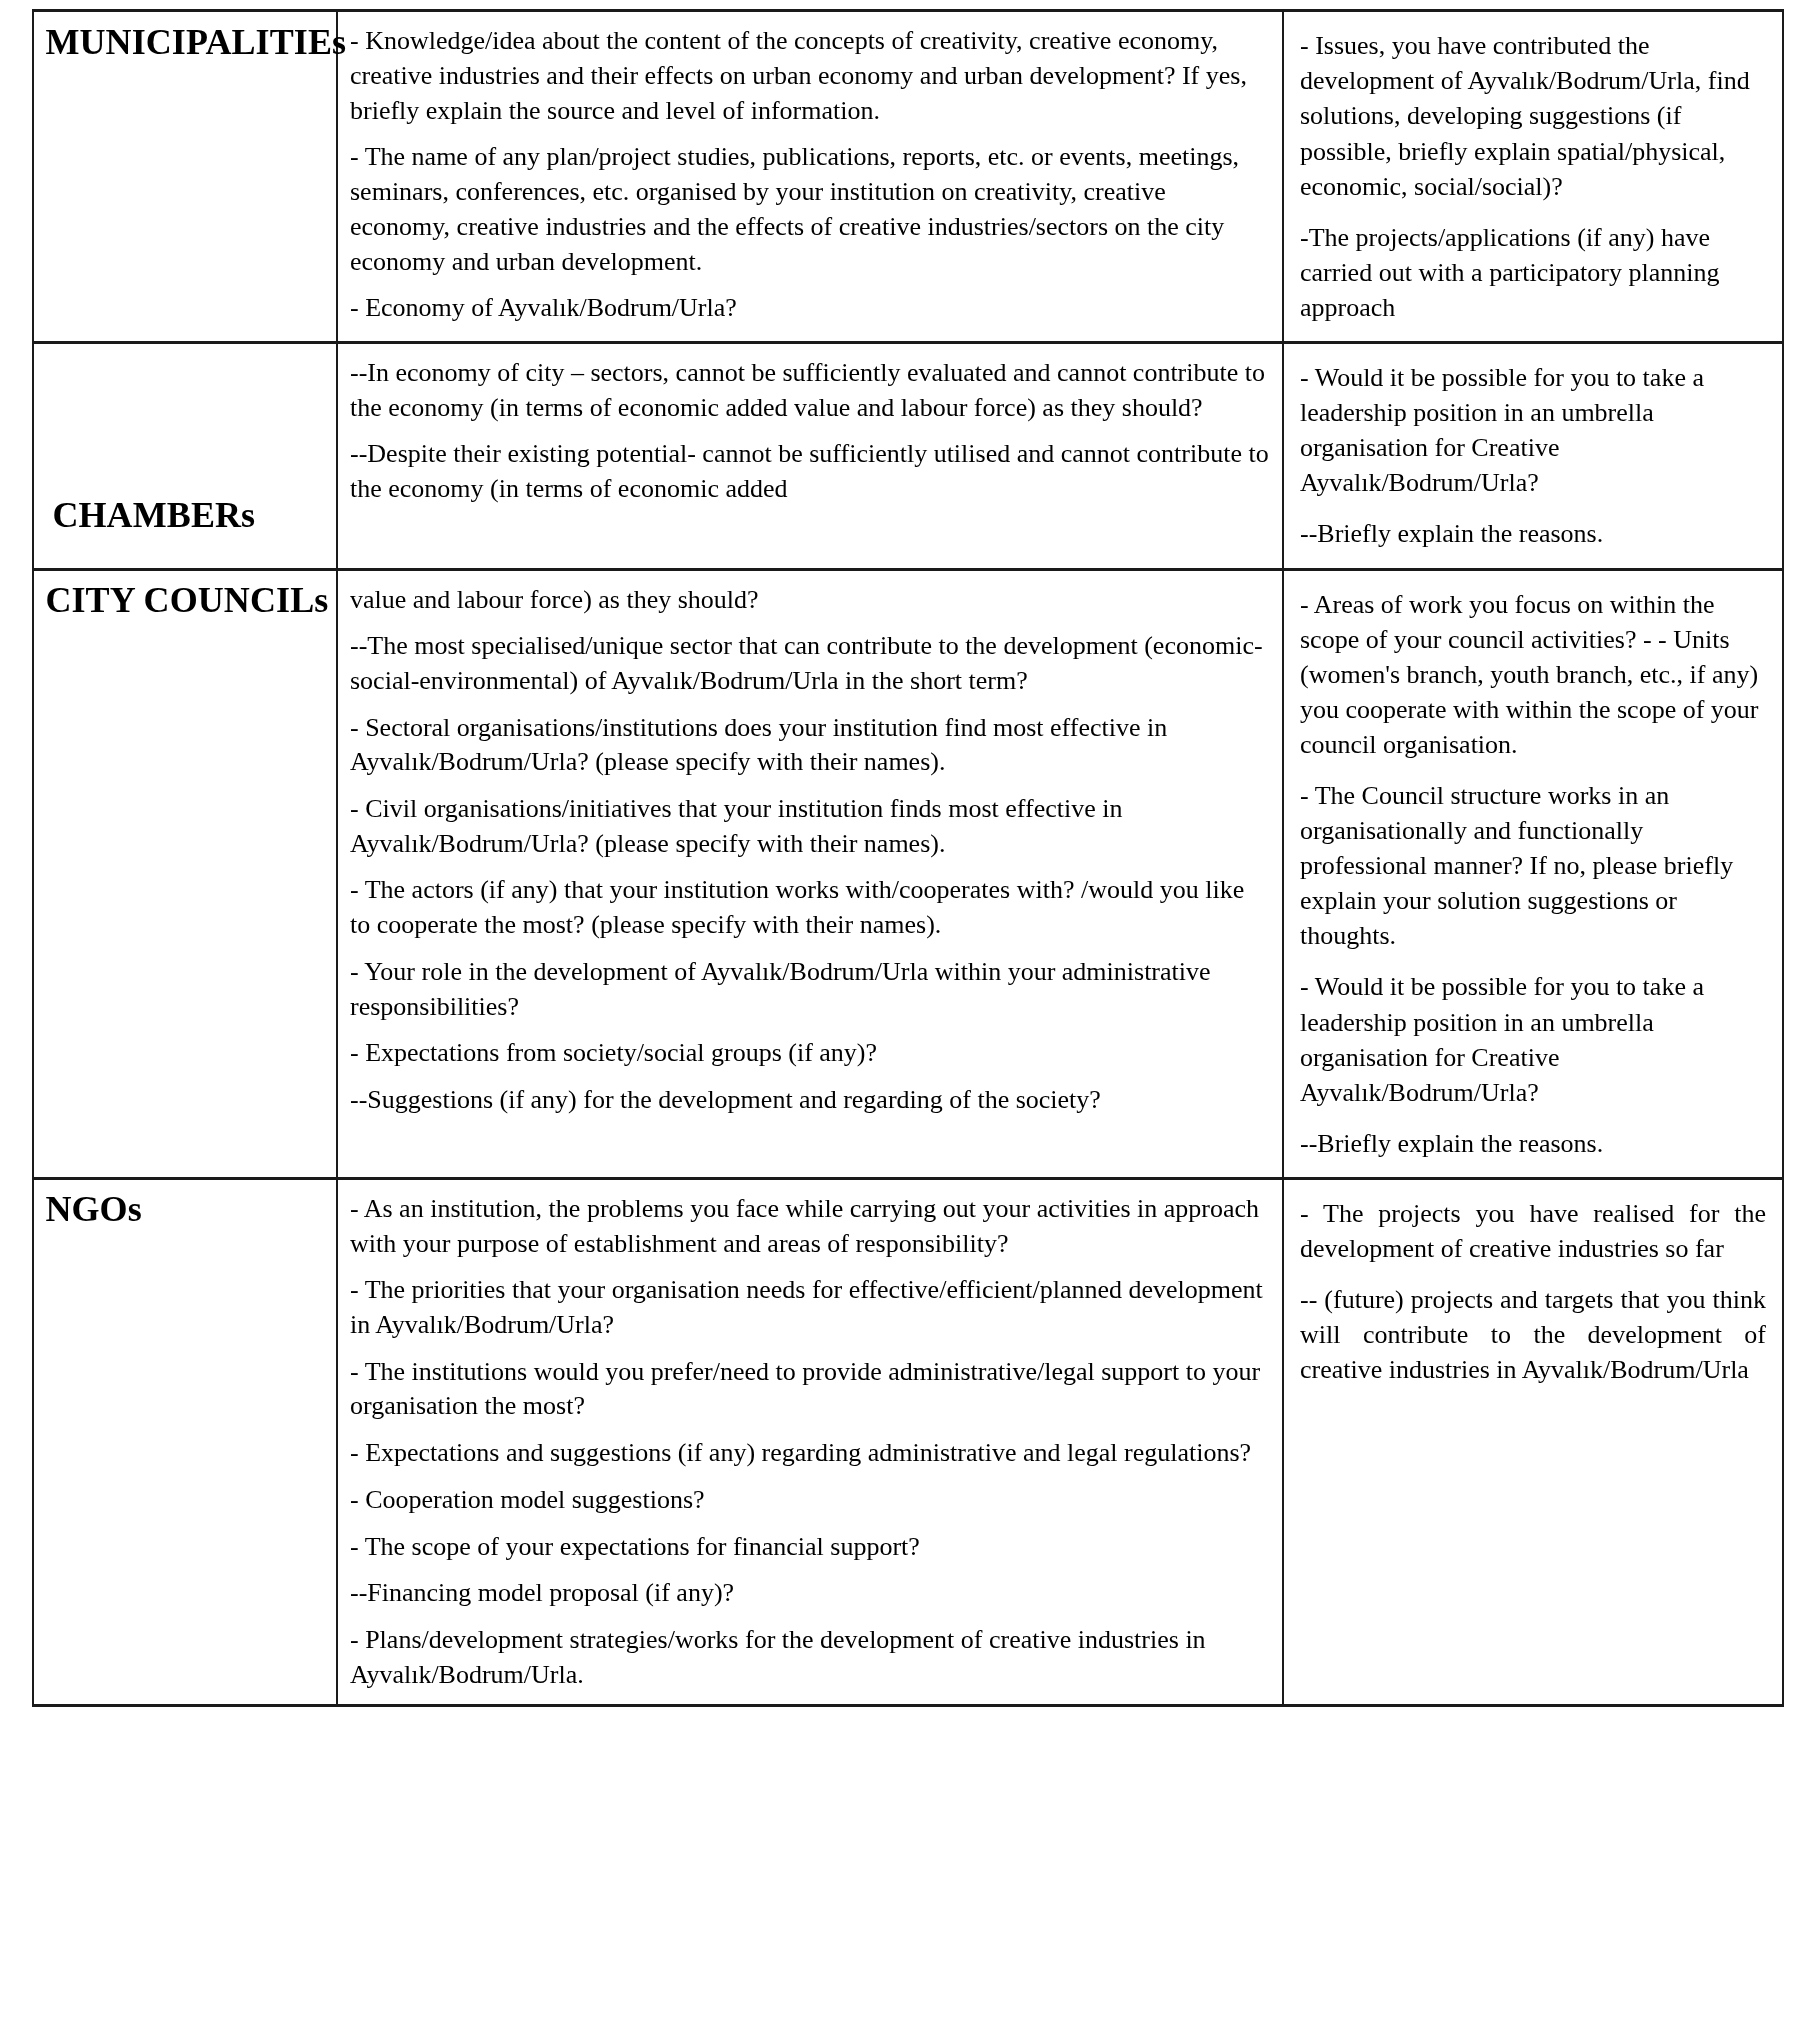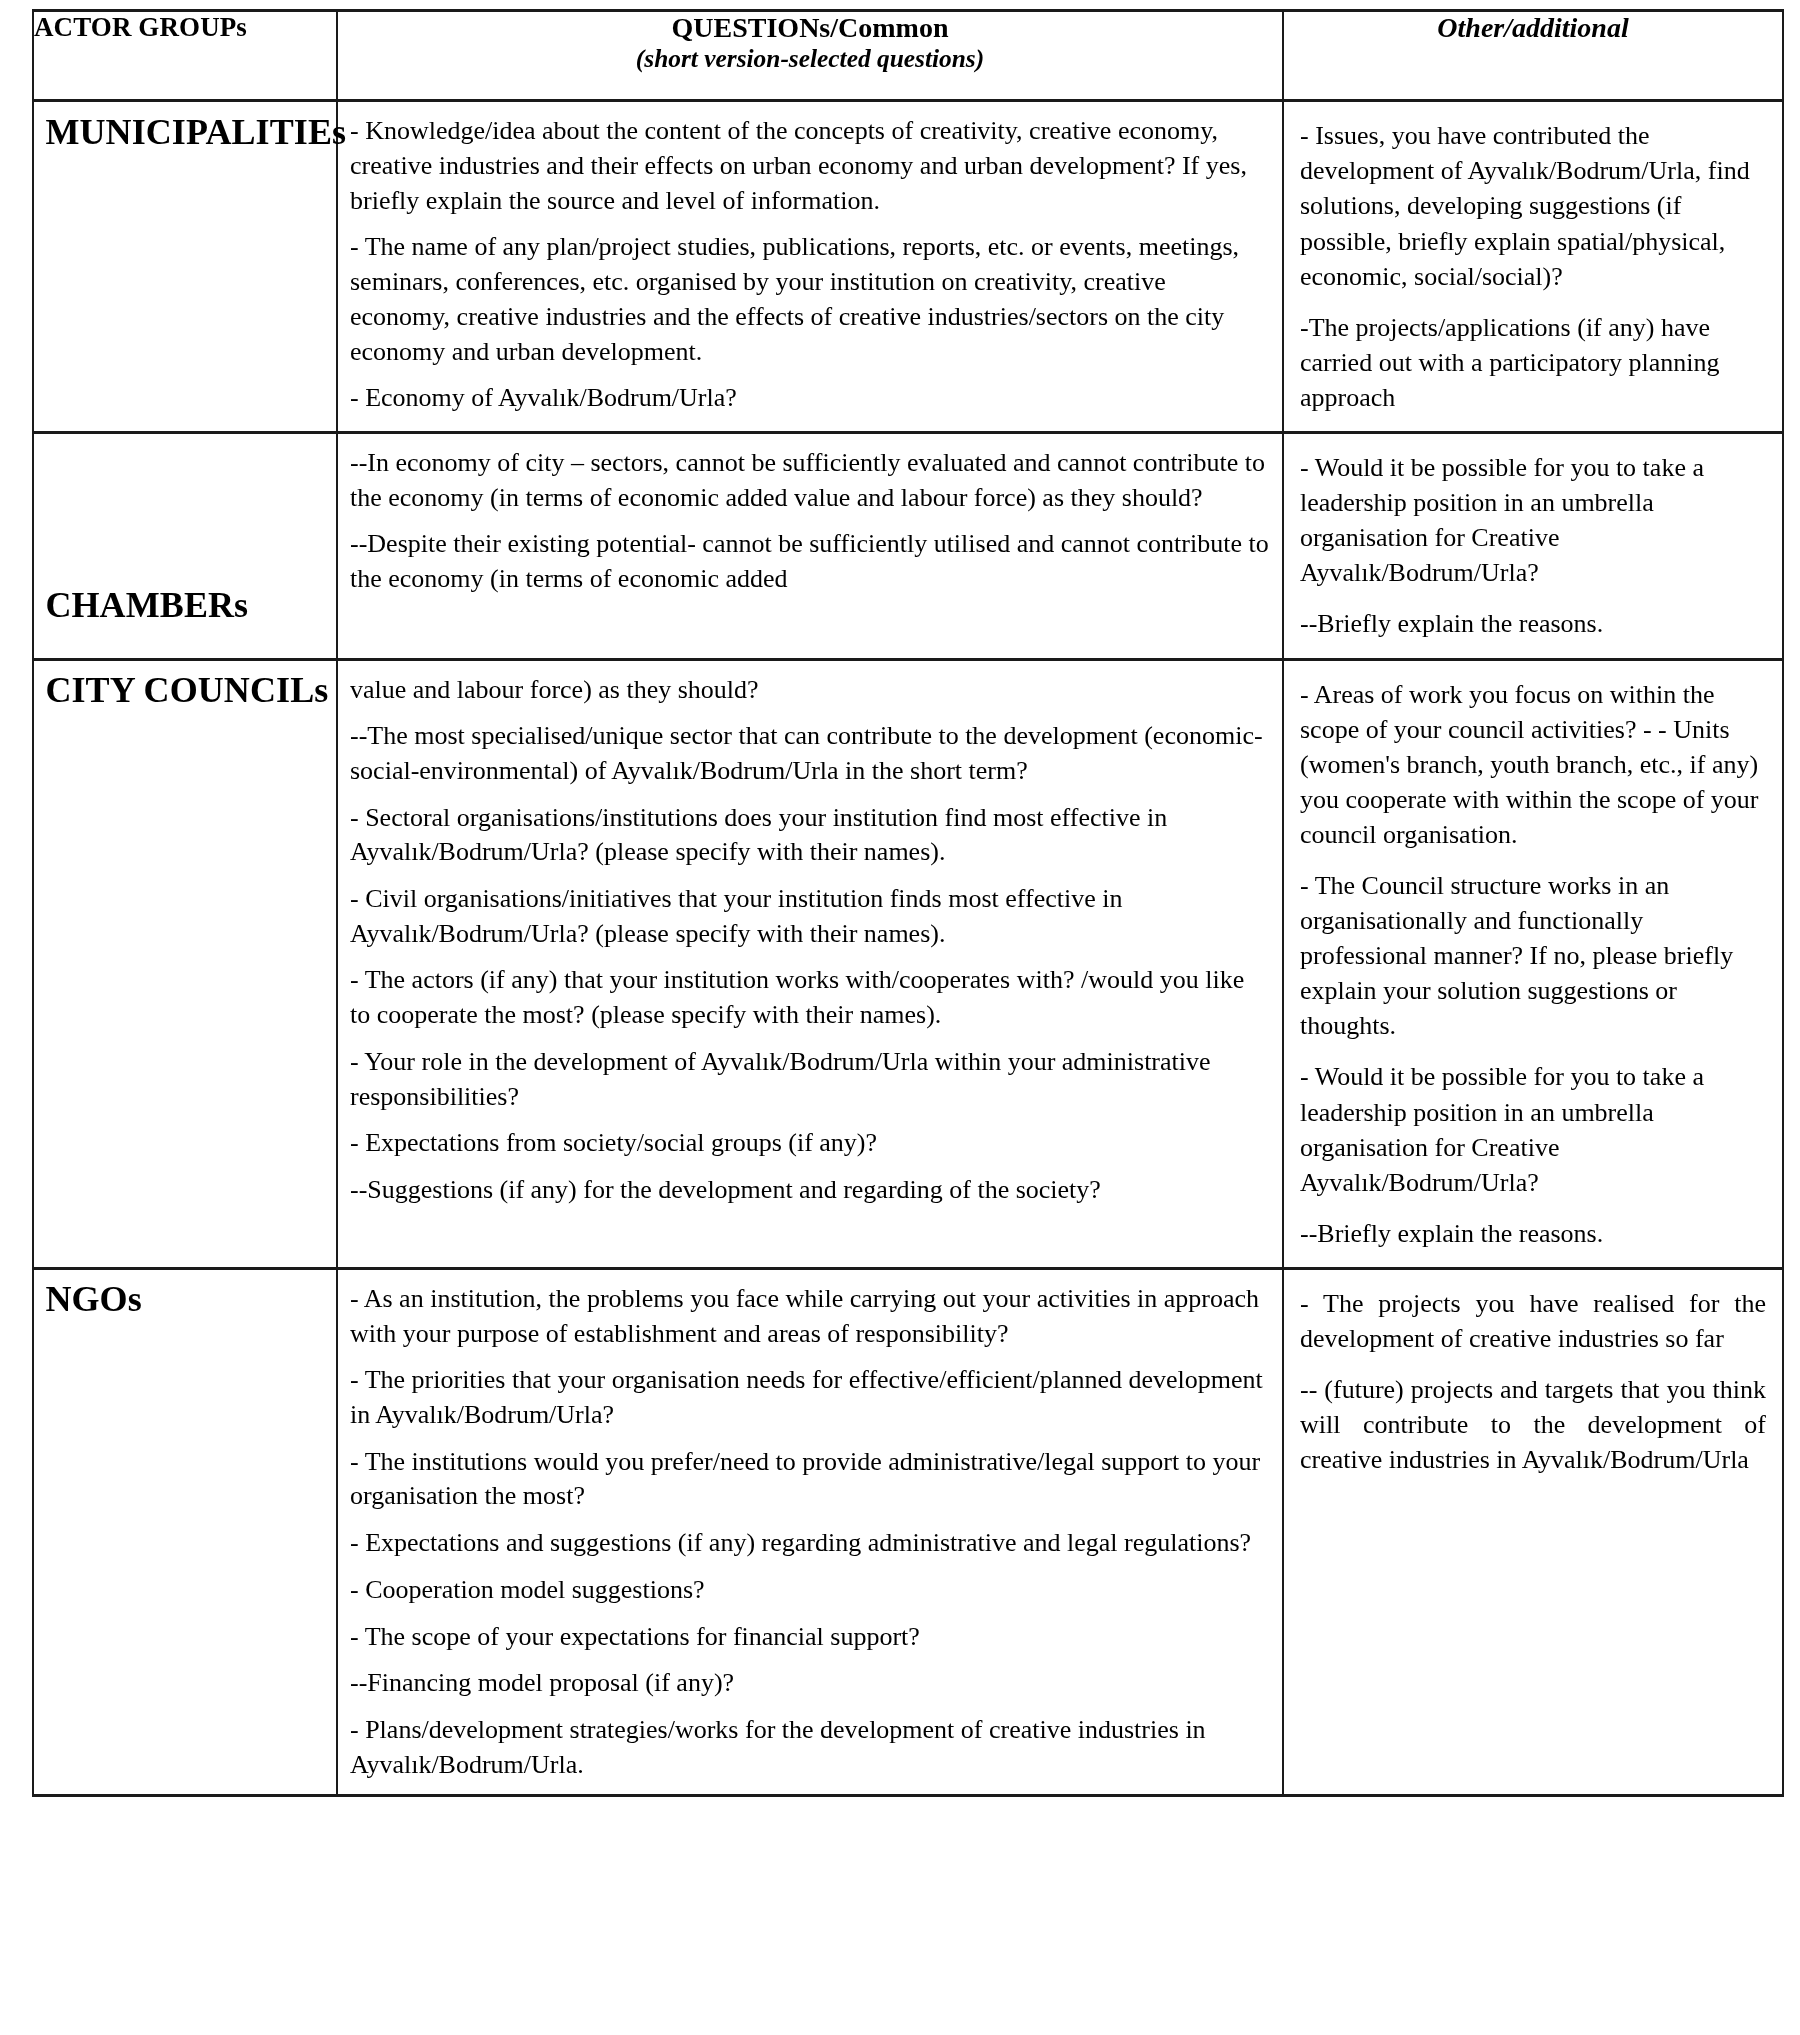--- a/index.html
+++ b/index.html
@@ -87,21 +87,21 @@
 
   .actor-label {
     font-weight: bold;
     font-size: 36px;
     line-height: 1.2;
     padding-left: 11.4px;
     letter-spacing: 0.1px;
   }
   .actor-cell { position: relative; }
   .actor-cell.top   { padding-top: 8.3px; }
-  .actor-cell.mid   { padding-top: 0; }
+  .actor-cell.mid   { padding-top: 0; padding-left: 7px; }
 
   .qcell {
     font-size: 26px;
     line-height: 1.335;
     padding: 7.3px 13.5px 6.2px 13.5px;
   }
   .qcell p { margin: 12px; }
 
   .ocell {
     font-size: 26px;
@@ -118,28 +118,20 @@
 
 <div class="page">
   <table class="actor-table">
     <colgroup>
       <col class="c-actor">
         <col class="c-quest">
         <col class="c-other">
     </colgroup>
     <tbody>
 
-      <tr class="header-row">
-        <td class="hdr-actor">ACTOR GROUPs</td>
-        <td class="hdr-center">
-          <div class="hdr-title">QUESTIONs/Common</div>
-          <div class="hdr-sub">(short version-selected questions)</div>
-        </td>
-        <td class="hdr-other">Other/additional</td>
-      </tr>
 
       <tr class="body-row">
         <td class="actor-cell top">
           <div class="actor-label">MUNICIPALITIEs</div>
         </td>
         <td class="qcell">
           <p>- Knowledge/idea about the content of the concepts of creativity, creative economy, creative industries and their effects on urban economy and urban development? If yes, briefly explain the source and level of information.</p>
           <p>- The name of any plan/project studies, publications, reports, etc. or events, meetings, seminars, conferences, etc. organised by your institution on creativity, creative economy, creative industries and the effects of creative industries/sectors on the city economy and urban development.</p>
           <p>- Economy of Ayvalık/Bodrum/Urla?</p>
         </td>

